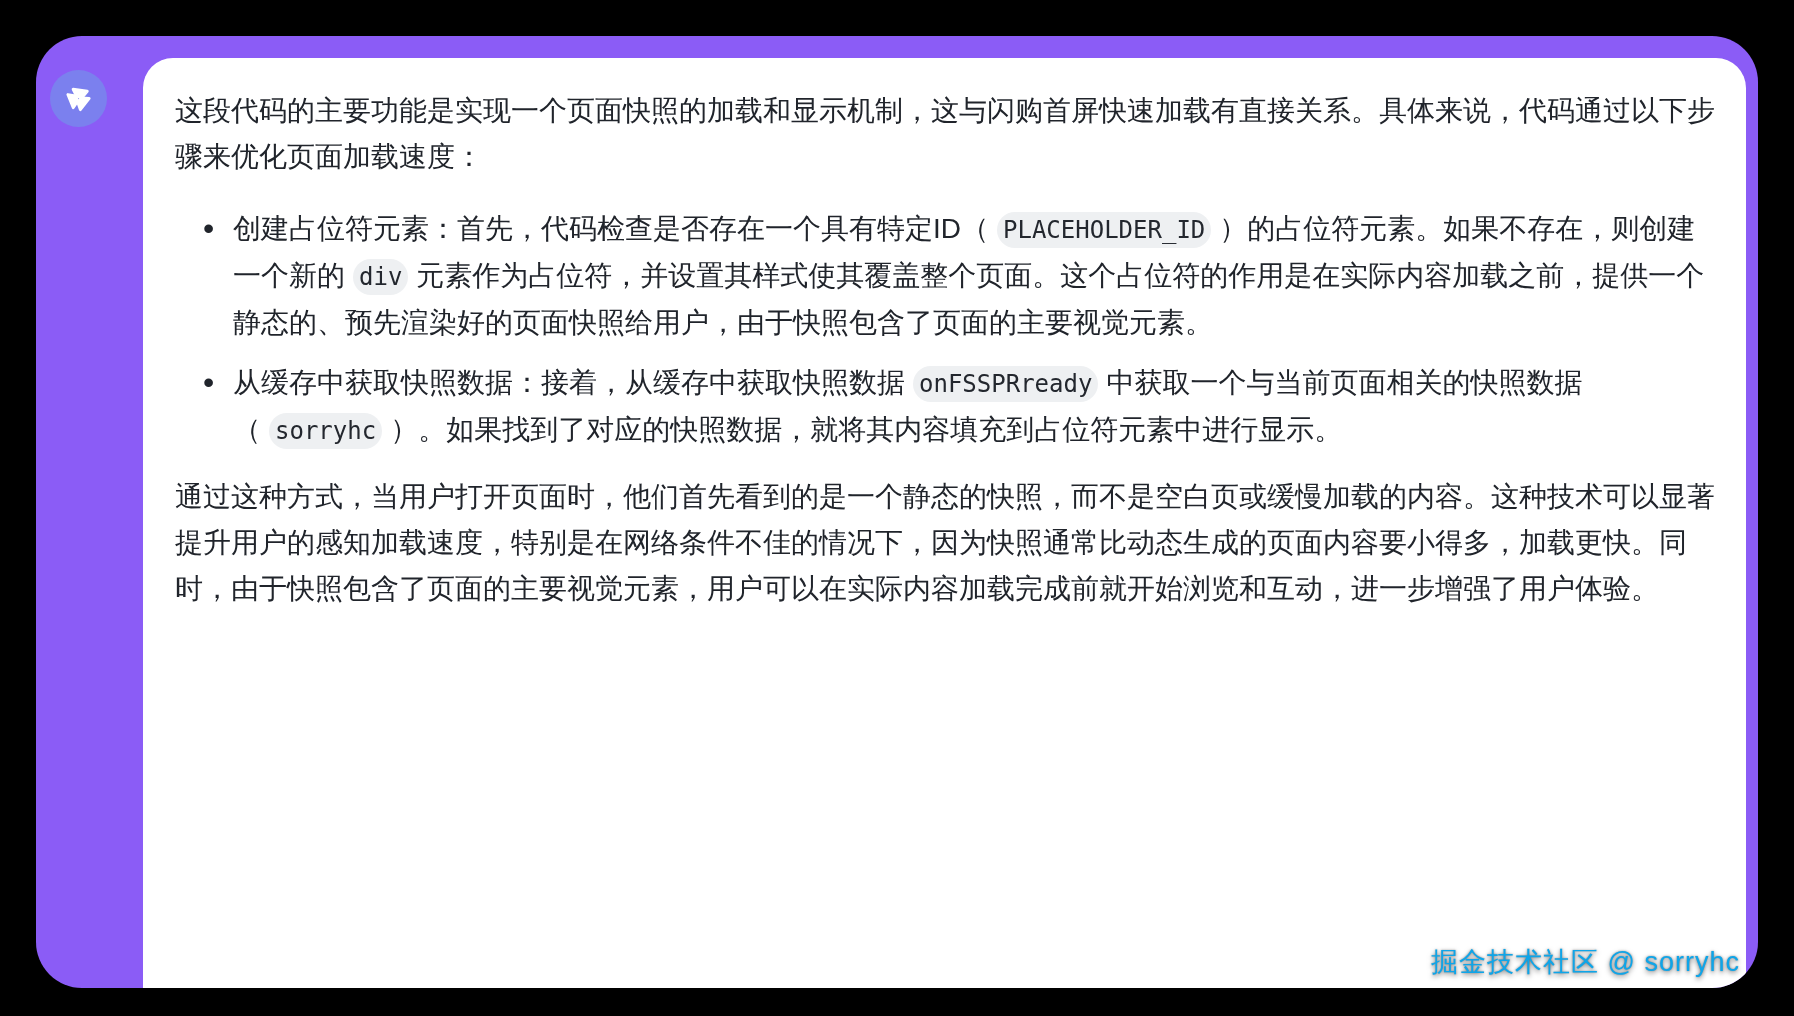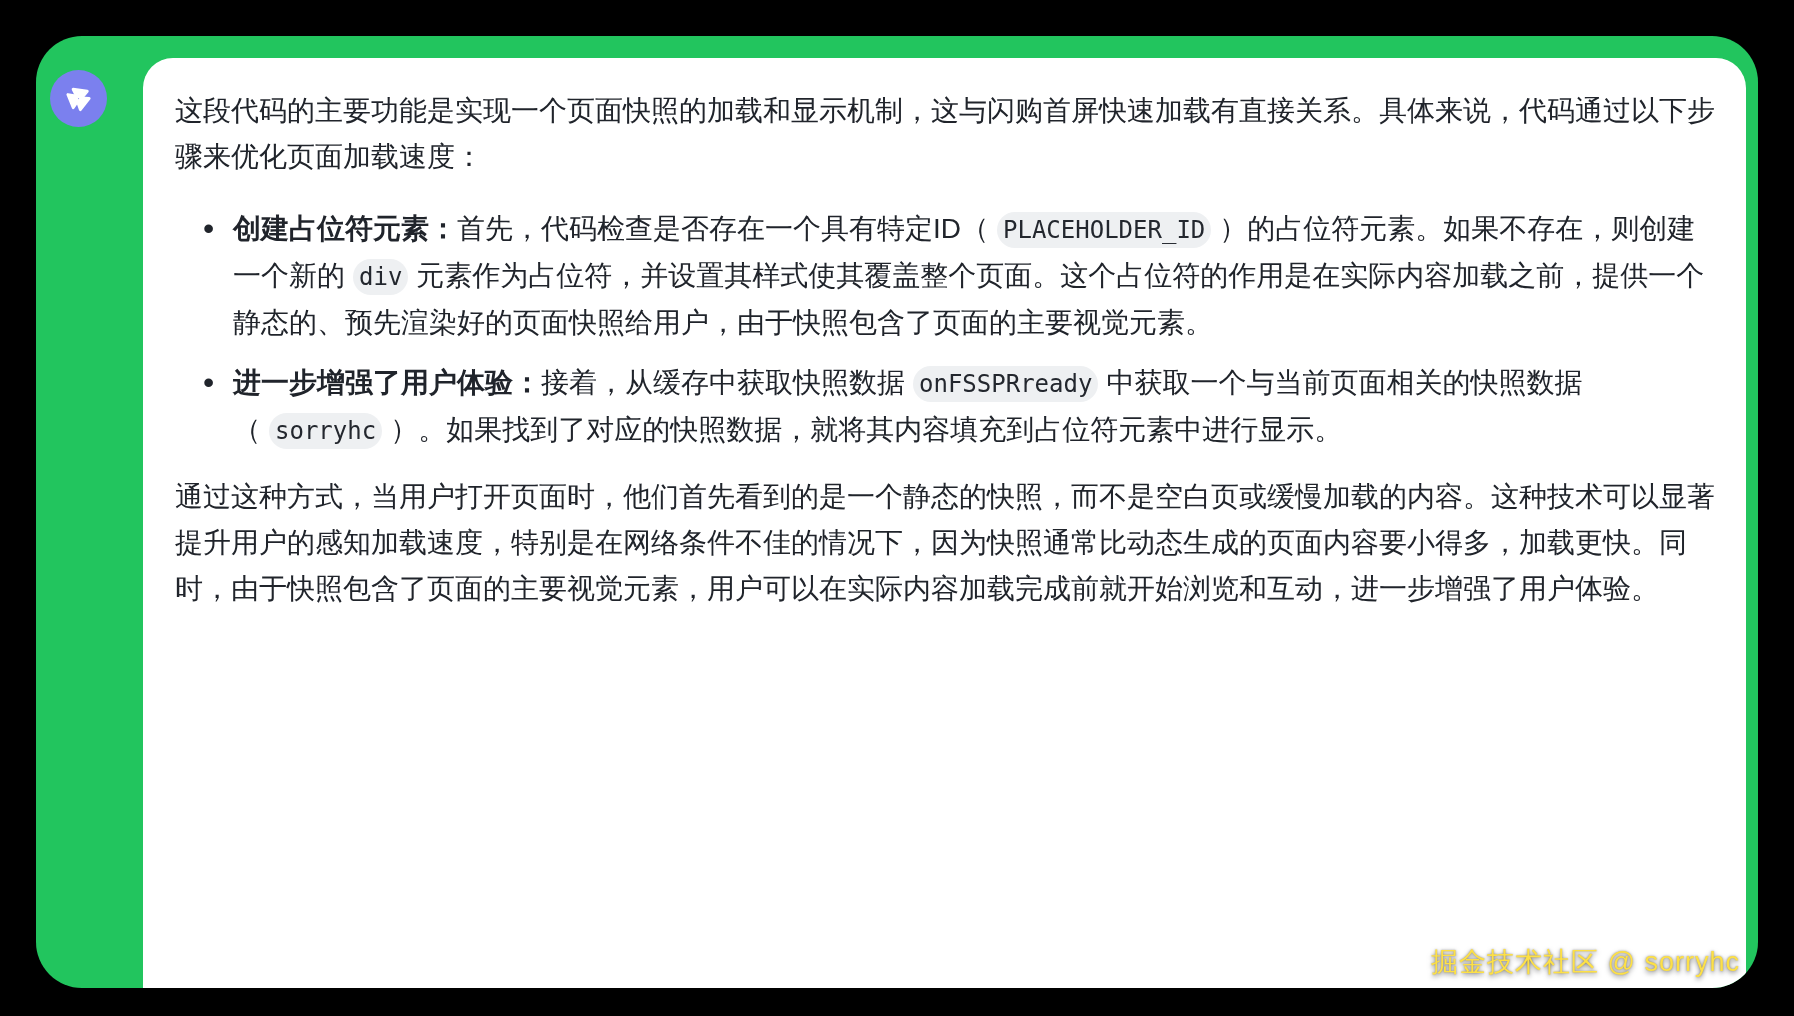--- a/index.html
+++ b/index.html
@@ -7,21 +7,21 @@
     width: 1794px; height: 1016px;
     background: #000;
     overflow: hidden;
     position: relative;
     font-family: "Liberation Sans", "DejaVu Sans", sans-serif;
   }
   .card {
     position: absolute;
     left: 36px; top: 36px;
     width: 1722px; height: 952px;
-    background: #22c55e;
+    background: #8b5cf6;
     border-radius: 46px;
     overflow: hidden;
   }
   .avatar {
     position: absolute;
     left: 14px; top: 34px;
     width: 57px; height: 57px;
     border-radius: 50%;
     display: flex; align-items: center; justify-content: center;
   }
@@ -48,37 +48,37 @@
     padding-left: 32px;
     margin: 0 0 14px 0;
   }
   ul.steps li::before {
     content: "\2022";
     position: absolute;
     left: 2px; top: -1px;
     font-size: 32px;
     color: #20242b;
   }
-  strong { font-weight: 700; }
+  strong { font-weight: 400; }
   code.chip {
     font-family: "DejaVu Sans Mono", "Liberation Mono", monospace;
     font-size: 24px;
     background: #eef0f2;
     color: #23272e;
     border-radius: 18px;
     padding: 4px 6px;
     margin: 0 8px;
     white-space: nowrap;
   }
   .watermark {
     position: absolute;
     right: 54px; top: 944px;
     font-size: 27px;
     letter-spacing: 1px;
-    color: #fde047;
+    color: #0ea5e9;
     text-shadow: 0 2px 5px rgba(0,0,0,0.55), 0 0 2px rgba(0,0,0,0.35);
     z-index: 5;
   }
 </style>
 </head>
 <body>
 
 <div class="card">
 
   <div class="avatar" id="avatar" style="background: rgb(123, 128, 238);">
@@ -89,21 +89,21 @@
         <path d="M31 26 L72 26 L60 45 L44 45 Z" transform="rotate(240 50 50)"></path>
       </g>
     </svg>
   </div>
 
   <div class="bubble">
     <p class="para intro">这段代码的主要功能是实现一个页面快照的加载和显示机制，这与闪购首屏快速加载有直接关系。具体来说，代码通过以下步骤来优化页面加载速度：</p>
 
     <ul class="steps">
       <li><strong>创建占位符元素：</strong><span>首先，代码检查是否存在一个具有特定ID（</span><code class="chip">PLACEHOLDER_ID</code><span>）的占位符元素。如果不存在，则创建一个新的</span><code class="chip">div</code><span>元素作为占位符，并设置其样式使其覆盖整个页面。这个占位符的作用是在实际内容加载之前，提供一个静态的、预先渲染好的页面快照给用户，由于快照包含了页面的主要视觉元素。</span></li>
-      <li><strong>进一步增强了用户体验：</strong><span>接着，从缓存中获取快照数据</span><code class="chip">onFSSPRready</code><span>中获取一个与当前页面相关的快照数据（</span><code class="chip">sorryhc</code><span>）。如果找到了对应的快照数据，就将其内容填充到占位符元素中进行显示。</span></li>
+      <li><strong>从缓存中获取快照数据：</strong><span>接着，从缓存中获取快照数据</span><code class="chip">onFSSPRready</code><span>中获取一个与当前页面相关的快照数据（</span><code class="chip">sorryhc</code><span>）。如果找到了对应的快照数据，就将其内容填充到占位符元素中进行显示。</span></li>
     </ul>
 
     <p class="para outro">通过这种方式，当用户打开页面时，他们首先看到的是一个静态的快照，而不是空白页或缓慢加载的内容。这种技术可以显著提升用户的感知加载速度，特别是在网络条件不佳的情况下，因为快照通常比动态生成的页面内容要小得多，加载更快。同时，由于快照包含了页面的主要视觉元素，用户可以在实际内容加载完成前就开始浏览和互动，进一步增强了用户体验。</p>
   </div>
 
 </div>
 
 <div class="watermark">掘金技术社区 @ sorryhc</div>
 
 </body></html>

